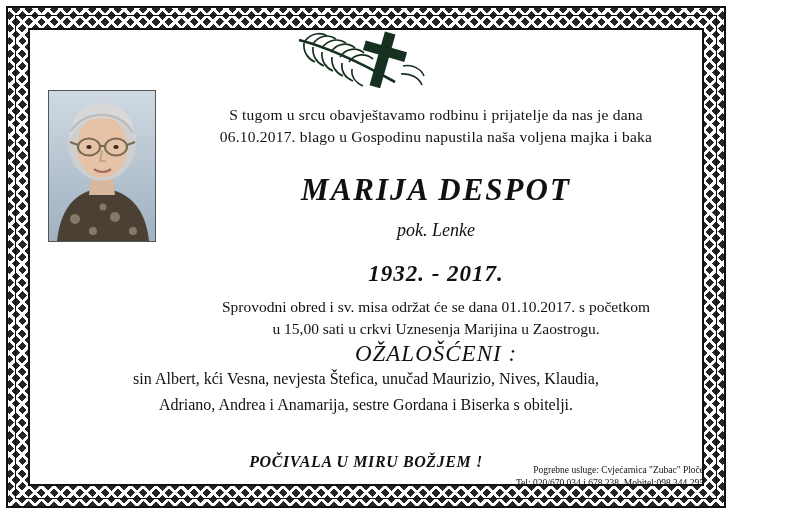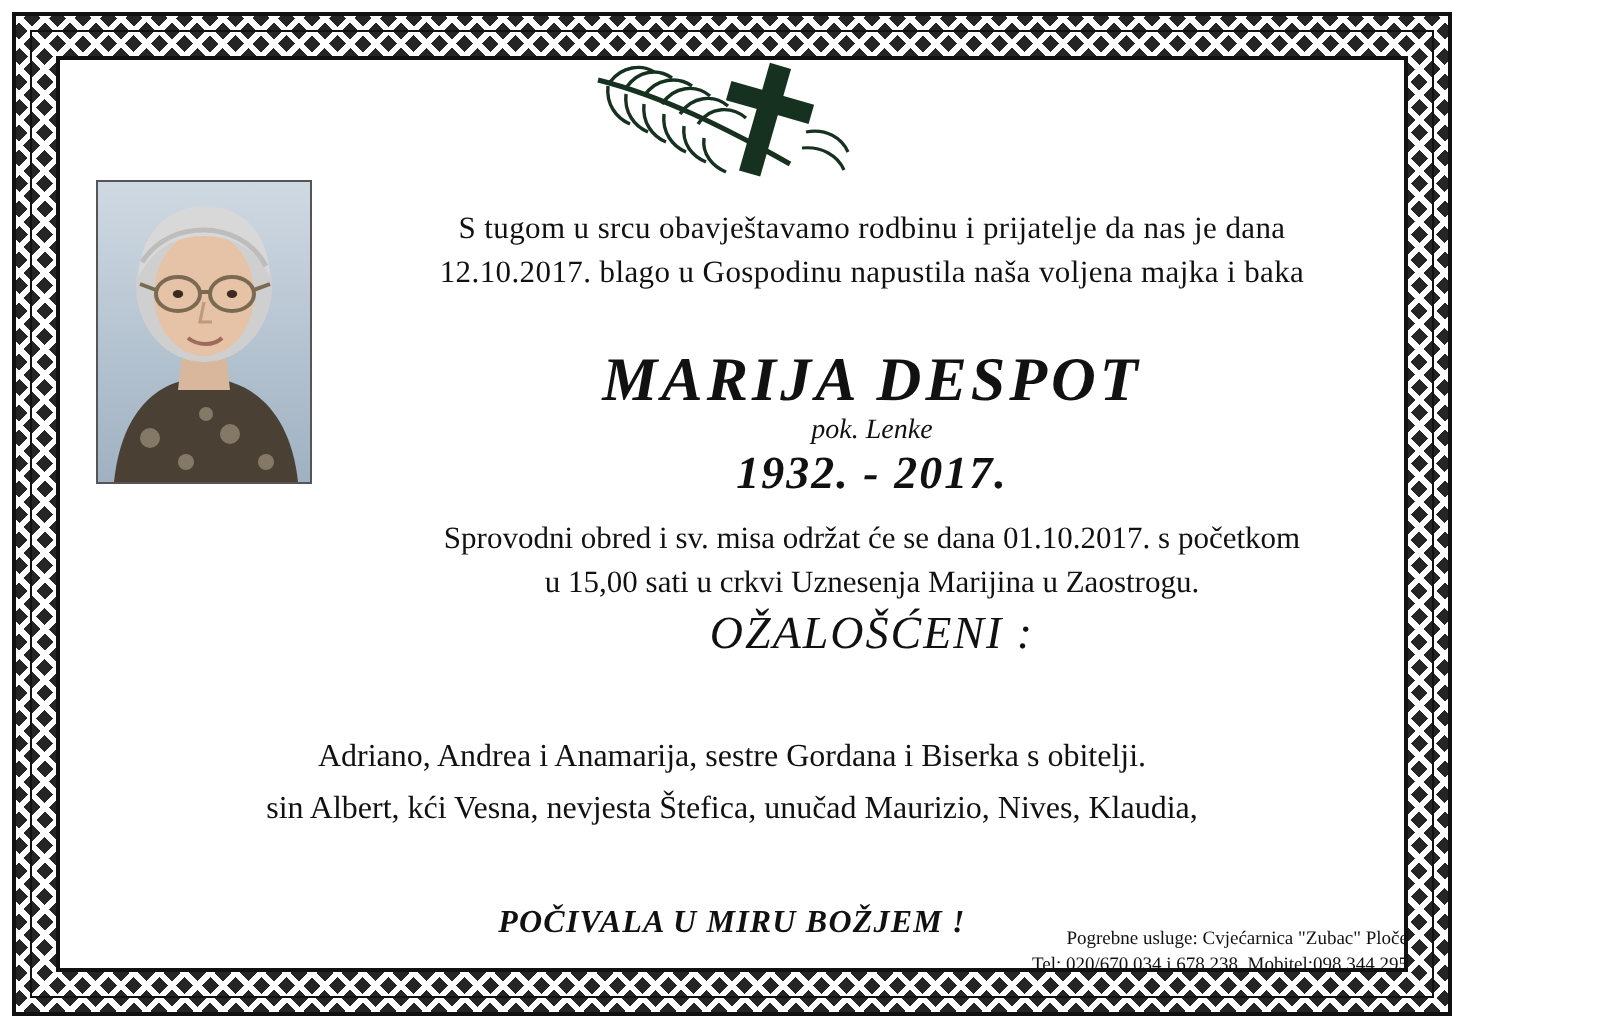--- a/index.html
+++ b/index.html
@@ -110,30 +110,30 @@
     letter-spacing: 0.2px;
   }
   .name {
     font-size: 31px;
     font-style: italic;
     font-weight: 700;
     letter-spacing: 2px;
     margin-top: 24px;
   }
   .subname {
-    font-size: 14px;
-    font-style: italic;
-    margin-top: 0;
+    font-size: 18px;
+    font-style: italic;
+    margin-top: 12px;
   }
   .years {
     font-size: 23px;
     font-style: italic;
     font-weight: 700;
     letter-spacing: 1px;
-    margin-top: 0;
+    margin-top: 20px;
   }
   .ceremony {
     font-size: 15.5px;
     line-height: 1.45;
     margin-top: 9px;
   }
   .mourners-title {
     font-size: 23px;
     font-style: italic;
     font-weight: 400;
@@ -261,36 +261,36 @@
         <ellipse cx="67" cy="56" rx="2.6" ry="2" fill="#3a2a20"></ellipse>
 
         <path d="M53 60 L51 70 L57 70" stroke="#c09a7c" stroke-width="1.6" fill="none"></path>
         <path d="M45 78 C 50 82, 58 82, 62 78" stroke="#9e6a5c" stroke-width="2" fill="none"></path>
       </svg>
     </div>
 
     <div class="text-col">
       <div class="intro">
         <div>S tugom u srcu obavještavamo rodbinu i prijatelje da nas je dana</div>
-        <div>12.10.2017. blago u Gospodinu napustila naša voljena majka i baka</div>
+        <div>06.10.2017. blago u Gospodinu napustila naša voljena majka i baka</div>
       </div>
       <div class="name">MARIJA   DESPOT</div>
       <div class="subname">pok. Lenke</div>
       <div class="years">1932. - 2017.</div>
       <div class="ceremony">
         <div>Sprovodni obred i sv. misa održat će se dana 01.10.2017. s početkom</div>
         <div>u 15,00 sati u crkvi Uznesenja Marijina u Zaostrogu.</div>
       </div>
       <div class="mourners-title">OŽALOŠĆENI :</div>
     </div>
 
     <div class="lower">
       <div class="family">
+        <div>sin Albert, kći Vesna, nevjesta Štefica, unučad Maurizio, Nives, Klaudia,</div>
         <div>Adriano, Andrea i Anamarija, sestre Gordana i Biserka s obitelji.</div>
-        <div>sin Albert, kći Vesna, nevjesta Štefica, unučad Maurizio, Nives, Klaudia,</div>
       </div>
       <div class="closing">POČIVALA U MIRU  BOŽJEM !</div>
     </div>
 
     <div class="service">
       <div>Pogrebne usluge: Cvjećarnica "Zubac" Ploče</div>
       <div>Tel: 020/670 034 i 678 238, Mobitel:098 344 295</div>
     </div>
 
   </div>

